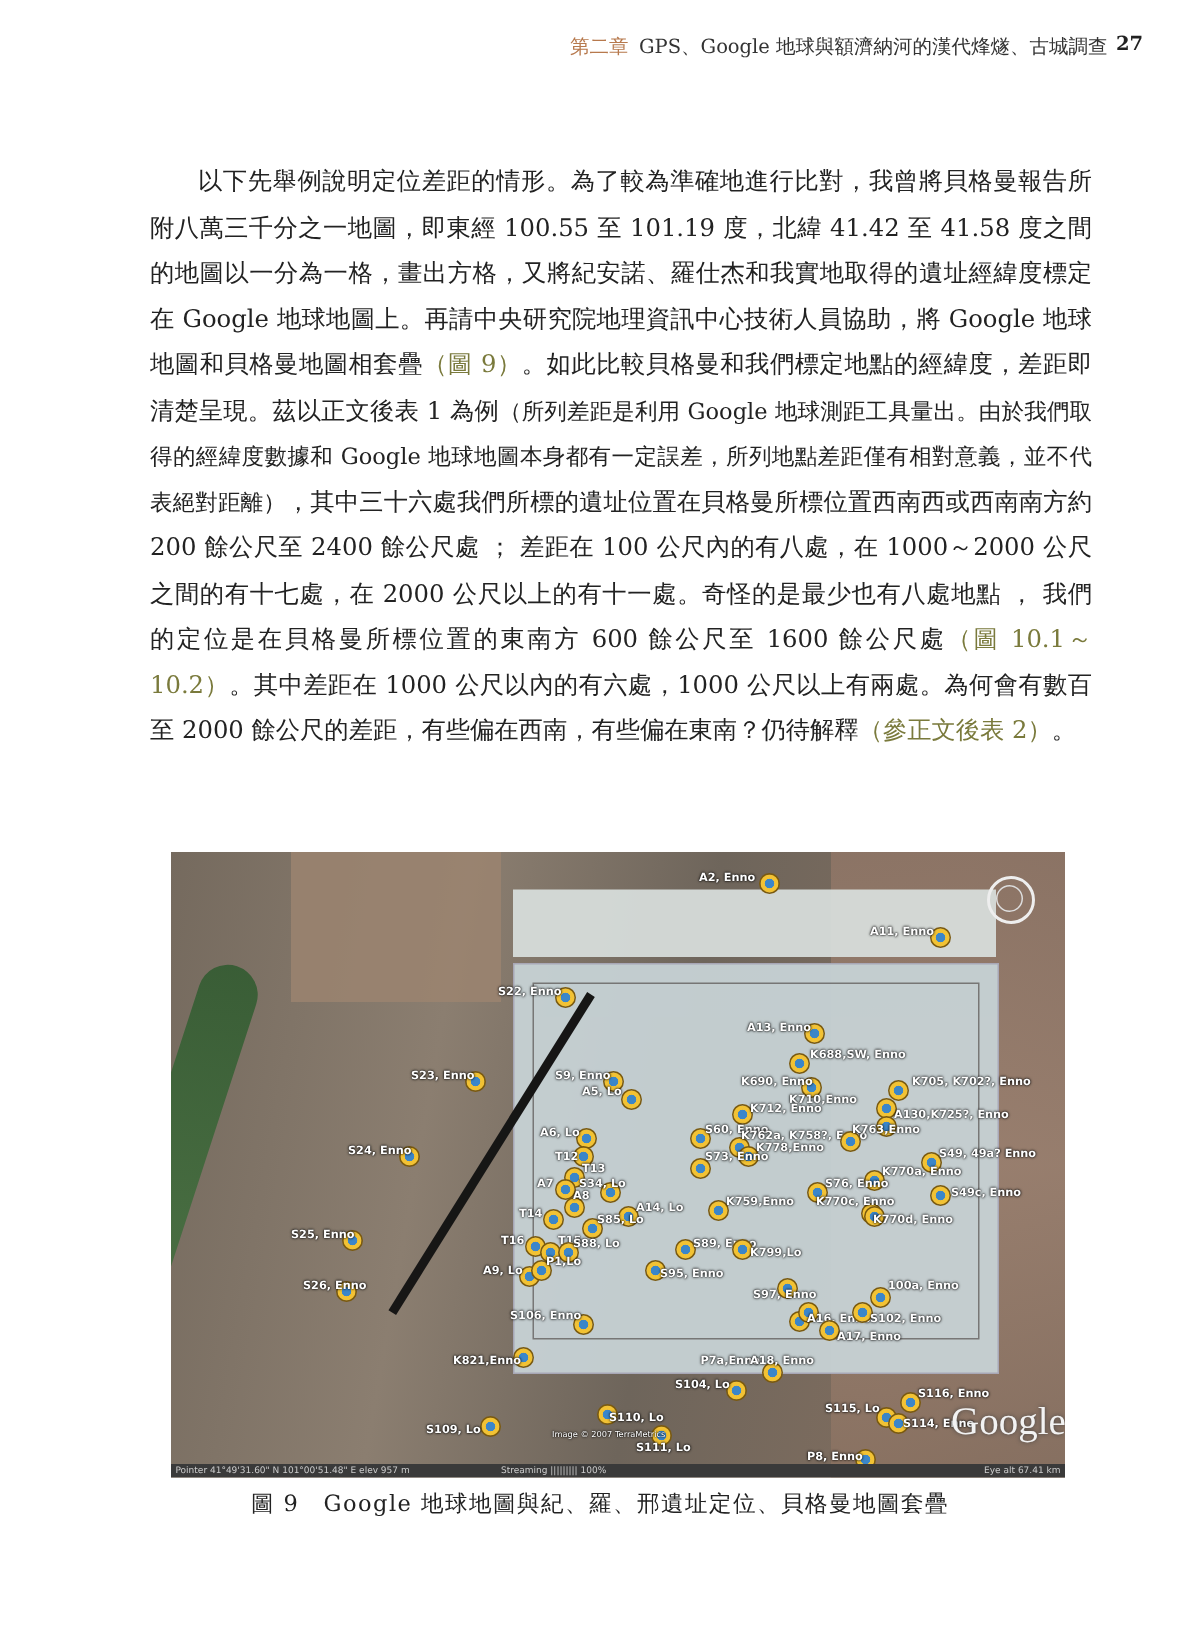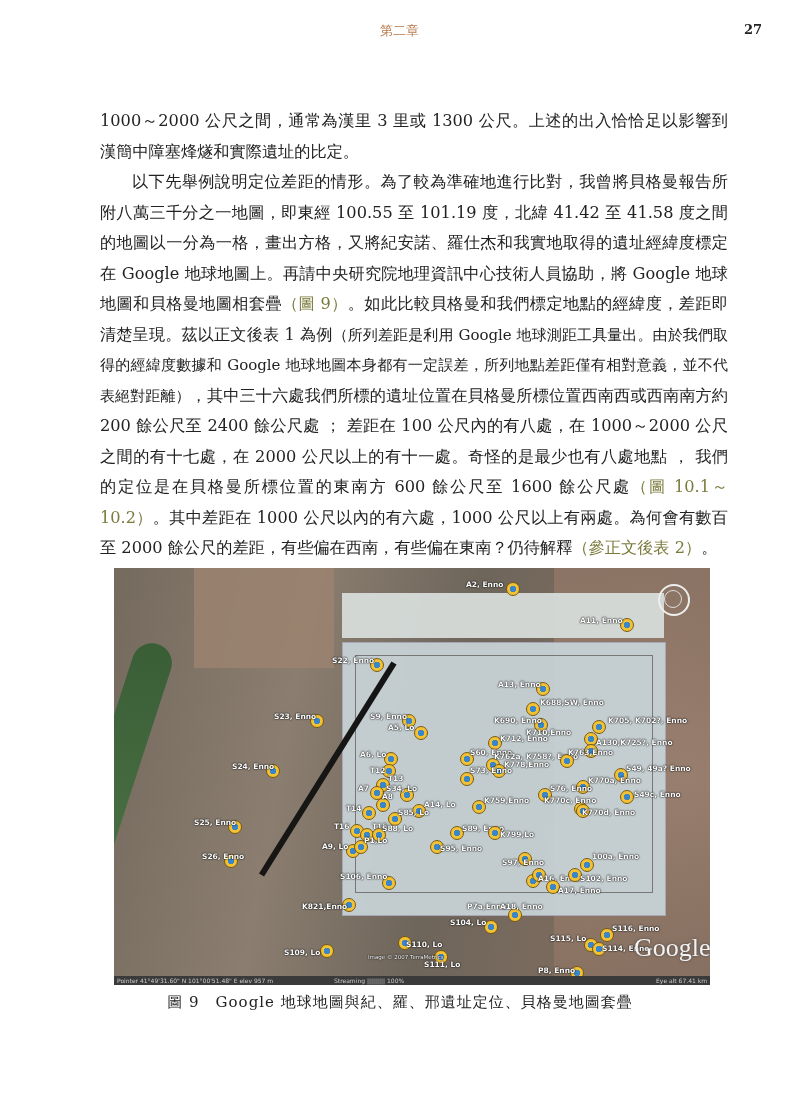--- a/index.html
+++ b/index.html
@@ -29,25 +29,25 @@
   .glogo{position:absolute;left:520px;top:365px;font-family:"Liberation Serif",serif;font-size:26px;color:#f2f2f2;text-shadow:0 0 3px #444;}
   .statusbar{position:absolute;left:0;bottom:0;width:596px;height:9px;background:#3a3a3a;color:#ccc;font-family:"DejaVu Sans",sans-serif;font-size:6px;line-height:9px;}
   .statusbar span{position:absolute;top:0;}
   .caption{position:absolute;top:993px;left:0;width:800px;text-align:center;font-size:15px;color:#222;letter-spacing:1px;}
 </style>
 </head>
 <body>
 
 <div class="header">
   <span class="chap">第二章</span>
+  <span class="title">GPS、Google 地球與額濟納河的漢代烽燧、古城調查</span>
   <span class="page">27</span>
 </div>
 
 <div class="body-text">
-  <p>1000～2000 公尺之間，通常為漢里 3 里或 1300 公尺。上述的出入恰恰足以影響到漢簡中障塞烽燧和實際遺址的比定。</p>
   <p class="indent"><span>以下先舉例說明定位差距的情形。為了較為準確地進行比對，我曾將貝格曼報告所附八萬三千分之一地圖，即東經 100.55 至 101.19 度，北緯 41.42 至 41.58 度之間的地圖以一分為一格，畫出方格，又將紀安諾、羅仕杰和我實地取得的遺址經緯度標定在 Google 地球地圖上。再請中央研究院地理資訊中心技術人員協助，將 Google 地球地圖和貝格曼地圖相套疊</span><span class="ref">（圖 9）</span><span>。如此比較貝格曼和我們標定地點的經緯度，差距即清楚呈現。茲以正文後表 1 為例</span><span class="small">（所列差距是利用 Google 地球測距工具量出。由於我們取得的經緯度數據和 Google 地球地圖本身都有一定誤差，所列地點差距僅有相對意義，並不代表絕對距離）</span><span>，其中三十六處我們所標的遺址位置在貝格曼所標位置西南西或西南南方約 200 餘公尺至 2400 餘公尺處 ； 差距在 100 公尺內的有八處，在 1000～2000 公尺之間的有十七處，在 2000 公尺以上的有十一處。奇怪的是最少也有八處地點 ， 我們的定位是在貝格曼所標位置的東南方 600 餘公尺至 1600 餘公尺處</span><span class="ref">（圖 10.1～10.2）</span><span>。其中差距在 1000 公尺以內的有六處，1000 公尺以上有兩處。為何會有數百至 2000 餘公尺的差距，有些偏在西南，有些偏在東南？仍待解釋</span><span class="ref">（參正文後表 2）</span><span>。</span></p>
 </div>
 
 <div class="figure">
   <div class="bg-a"></div>
   <div class="veg"></div>
   <div class="tan-a"></div>
   <div class="tan-b"></div>
   <div class="sheet-top"></div>
   <div class="sheet">

